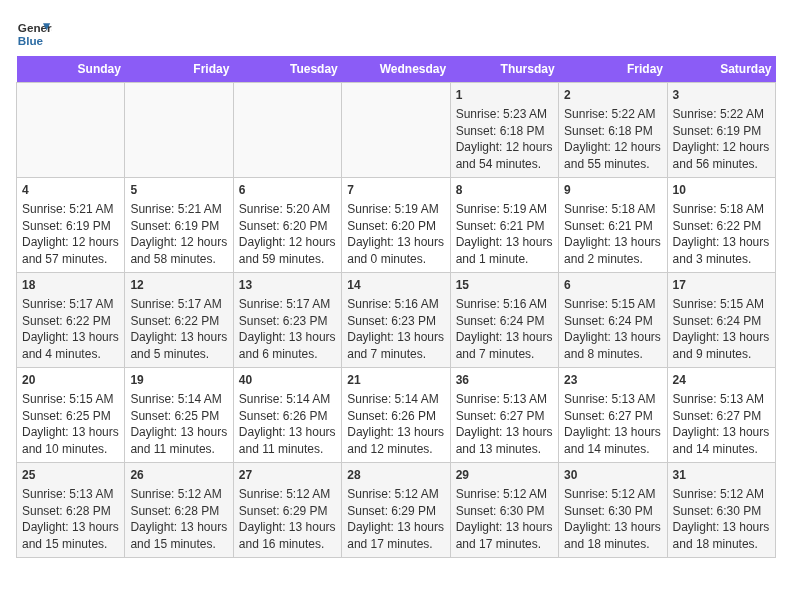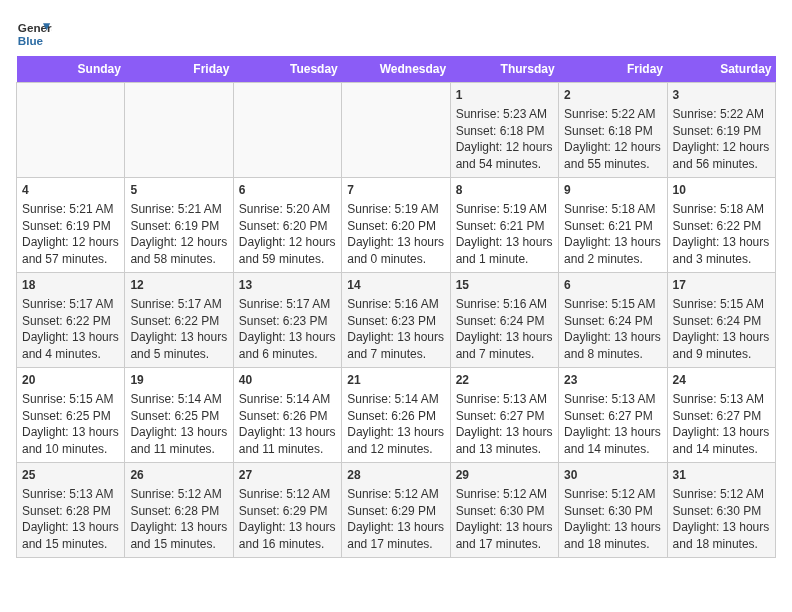--- a/index.html
+++ b/index.html
@@ -135,21 +135,21 @@
         <td><span class="day-num">14</span><span class="day-info">Sunrise: 5:16 AM<br>Sunset: 6:23 PM<br>Daylight: 13 hours<br>and 7 minutes.</span></td>
         <td><span class="day-num">15</span><span class="day-info">Sunrise: 5:16 AM<br>Sunset: 6:24 PM<br>Daylight: 13 hours<br>and 7 minutes.</span></td>
         <td><span class="day-num">6</span><span class="day-info">Sunrise: 5:15 AM<br>Sunset: 6:24 PM<br>Daylight: 13 hours<br>and 8 minutes.</span></td>
         <td><span class="day-num">17</span><span class="day-info">Sunrise: 5:15 AM<br>Sunset: 6:24 PM<br>Daylight: 13 hours<br>and 9 minutes.</span></td>
       </tr>
       <tr>
         <td><span class="day-num">20</span><span class="day-info">Sunrise: 5:15 AM<br>Sunset: 6:25 PM<br>Daylight: 13 hours<br>and 10 minutes.</span></td>
         <td><span class="day-num">19</span><span class="day-info">Sunrise: 5:14 AM<br>Sunset: 6:25 PM<br>Daylight: 13 hours<br>and 11 minutes.</span></td>
         <td><span class="day-num">40</span><span class="day-info">Sunrise: 5:14 AM<br>Sunset: 6:26 PM<br>Daylight: 13 hours<br>and 11 minutes.</span></td>
         <td><span class="day-num">21</span><span class="day-info">Sunrise: 5:14 AM<br>Sunset: 6:26 PM<br>Daylight: 13 hours<br>and 12 minutes.</span></td>
-        <td><span class="day-num">22</span><span class="day-info">Sunrise: 5:13 AM<br>Sunset: 6:27 PM<br>Daylight: 13 hours<br>and 13 minutes.</span></td>
+        <td><span class="day-num">36</span><span class="day-info">Sunrise: 5:13 AM<br>Sunset: 6:27 PM<br>Daylight: 13 hours<br>and 13 minutes.</span></td>
         <td><span class="day-num">23</span><span class="day-info">Sunrise: 5:13 AM<br>Sunset: 6:27 PM<br>Daylight: 13 hours<br>and 14 minutes.</span></td>
         <td><span class="day-num">24</span><span class="day-info">Sunrise: 5:13 AM<br>Sunset: 6:27 PM<br>Daylight: 13 hours<br>and 14 minutes.</span></td>
       </tr>
       <tr>
         <td><span class="day-num">25</span><span class="day-info">Sunrise: 5:13 AM<br>Sunset: 6:28 PM<br>Daylight: 13 hours<br>and 15 minutes.</span></td>
         <td><span class="day-num">26</span><span class="day-info">Sunrise: 5:12 AM<br>Sunset: 6:28 PM<br>Daylight: 13 hours<br>and 15 minutes.</span></td>
         <td><span class="day-num">27</span><span class="day-info">Sunrise: 5:12 AM<br>Sunset: 6:29 PM<br>Daylight: 13 hours<br>and 16 minutes.</span></td>
         <td><span class="day-num">28</span><span class="day-info">Sunrise: 5:12 AM<br>Sunset: 6:29 PM<br>Daylight: 13 hours<br>and 17 minutes.</span></td>
         <td><span class="day-num">29</span><span class="day-info">Sunrise: 5:12 AM<br>Sunset: 6:30 PM<br>Daylight: 13 hours<br>and 17 minutes.</span></td>
         <td><span class="day-num">30</span><span class="day-info">Sunrise: 5:12 AM<br>Sunset: 6:30 PM<br>Daylight: 13 hours<br>and 18 minutes.</span></td>

